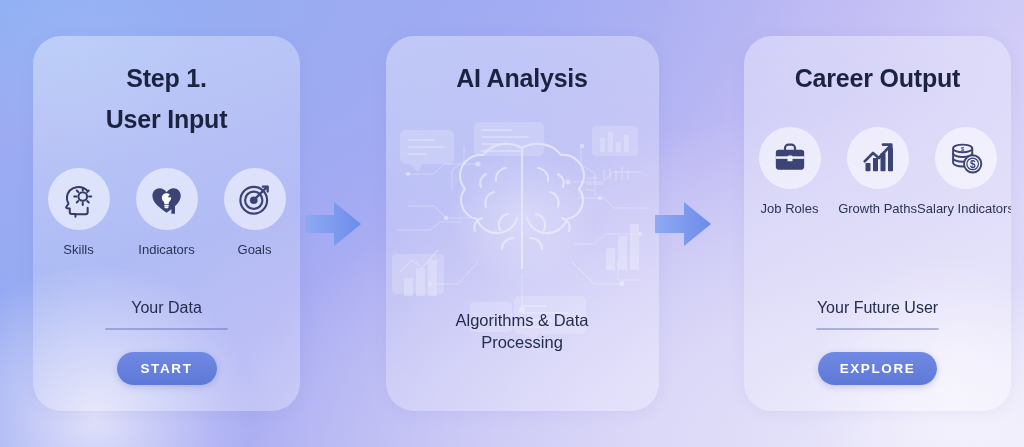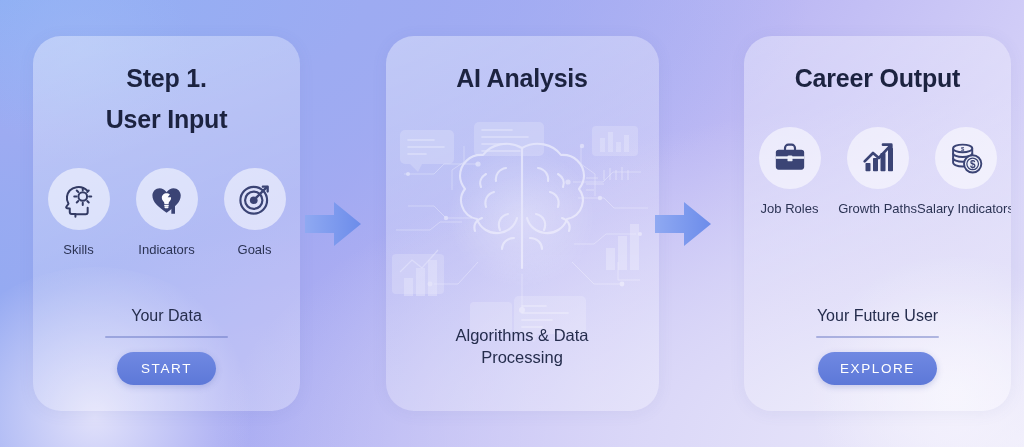--- a/index.html
+++ b/index.html
@@ -64,32 +64,32 @@
   
   .caption{
     margin-top:auto;text-align:center;font-size:16px;color:#252d4d;
     line-height:22px;position:relative;z-index:3;
   }
   .rule{
     width:123px;height:2px;margin:9px auto 0;border-radius:2px;
     background:rgba(95,110,190,.45);position:relative;z-index:3;
   }
   .cta{
-    margin:14px auto 26px;display:block;border:0;cursor:pointer;
+    margin:22px auto 26px;display:block;border:0;cursor:pointer;
     background:linear-gradient(180deg,#7089e2,#5d78d8);
-    color:#fff;font-size:13.5px;letter-spacing:1.6px;font-weight:normal;
+    color:#fff;font-size:13.5px;letter-spacing:1.6px;font-weight:bold;
     padding:9px 24px;border-radius:20px;
     font-family:"Liberation Sans", sans-serif;
     box-shadow:0 2px 6px rgba(70,90,180,.25);
     position:relative;z-index:3;
   }
   .cta.narrow{padding:9px 22px;}
 
   
-  .card-mid .caption{margin-bottom:43px;font-size:16.5px;}
+  .card-mid .caption{margin-bottom:58px;font-size:16.5px;}
 
   
   .art{position:absolute;left:0;top:86px;width:100%;height:230px;z-index:1;
        opacity:.55;pointer-events:none;}
 
   
   .arrow{
     position:absolute;top:198px;z-index:4;width:56px;height:52px;
   }
   .arrow-1{left:305px;}

